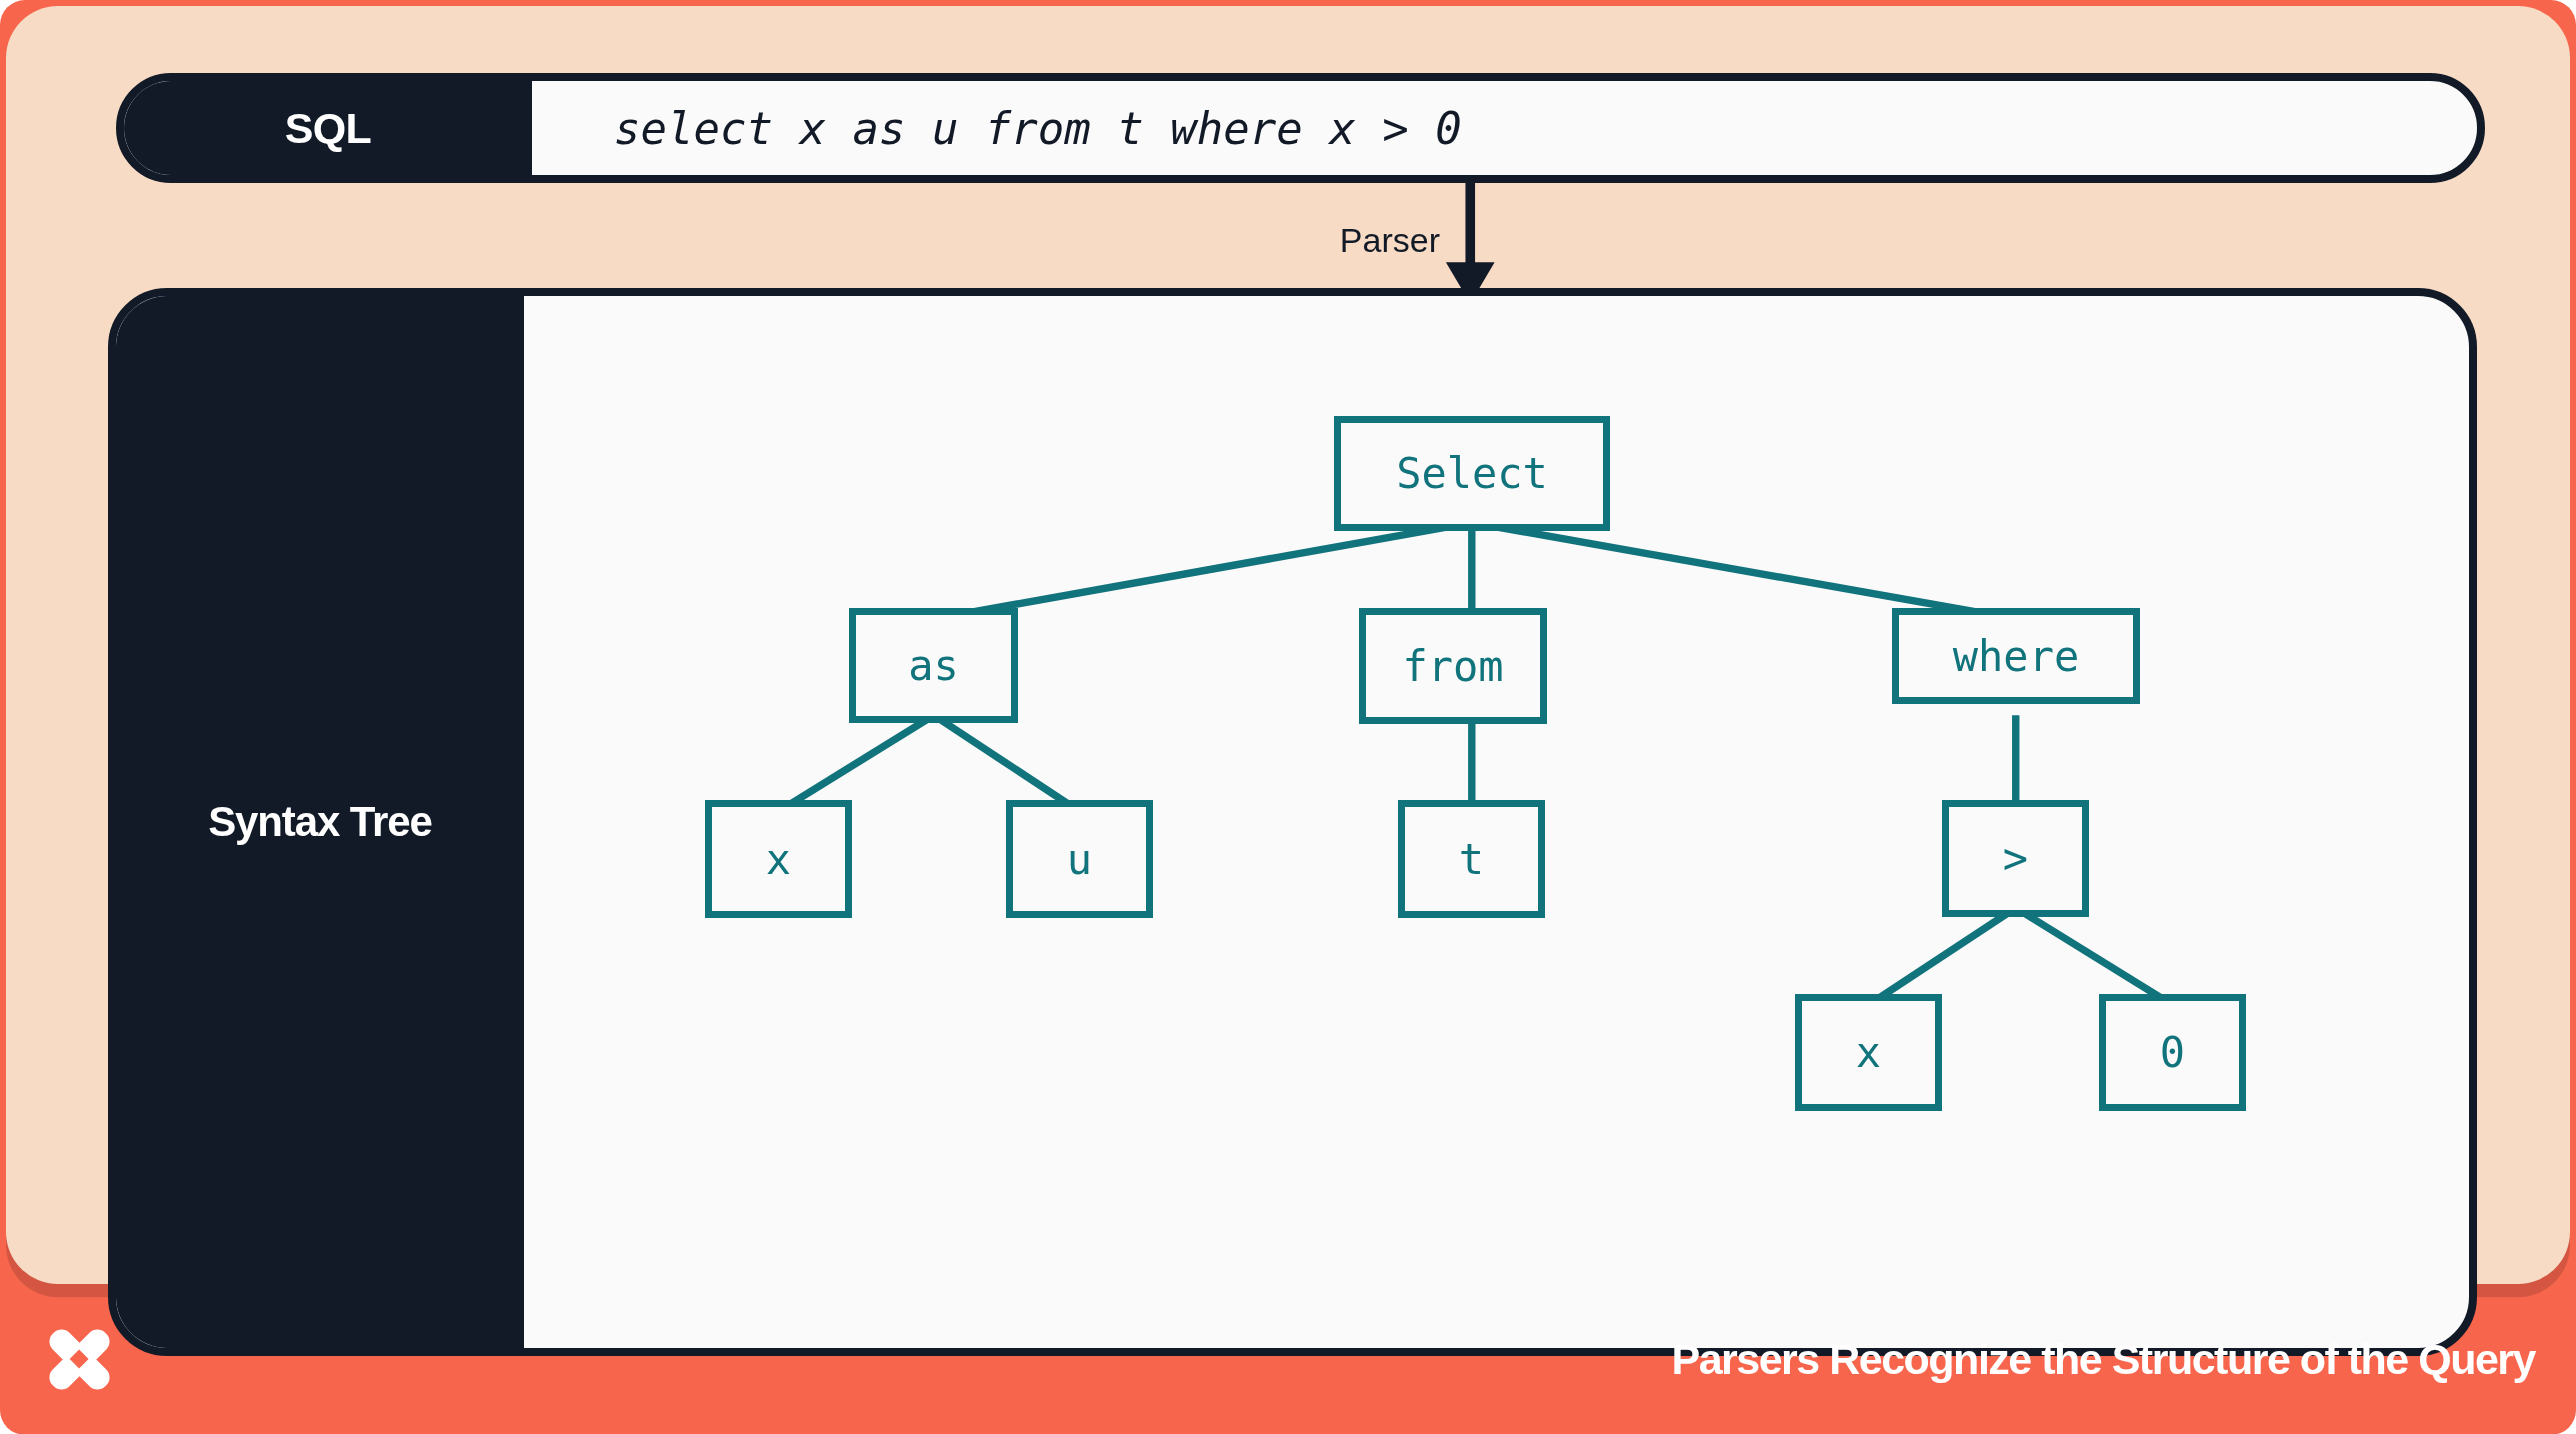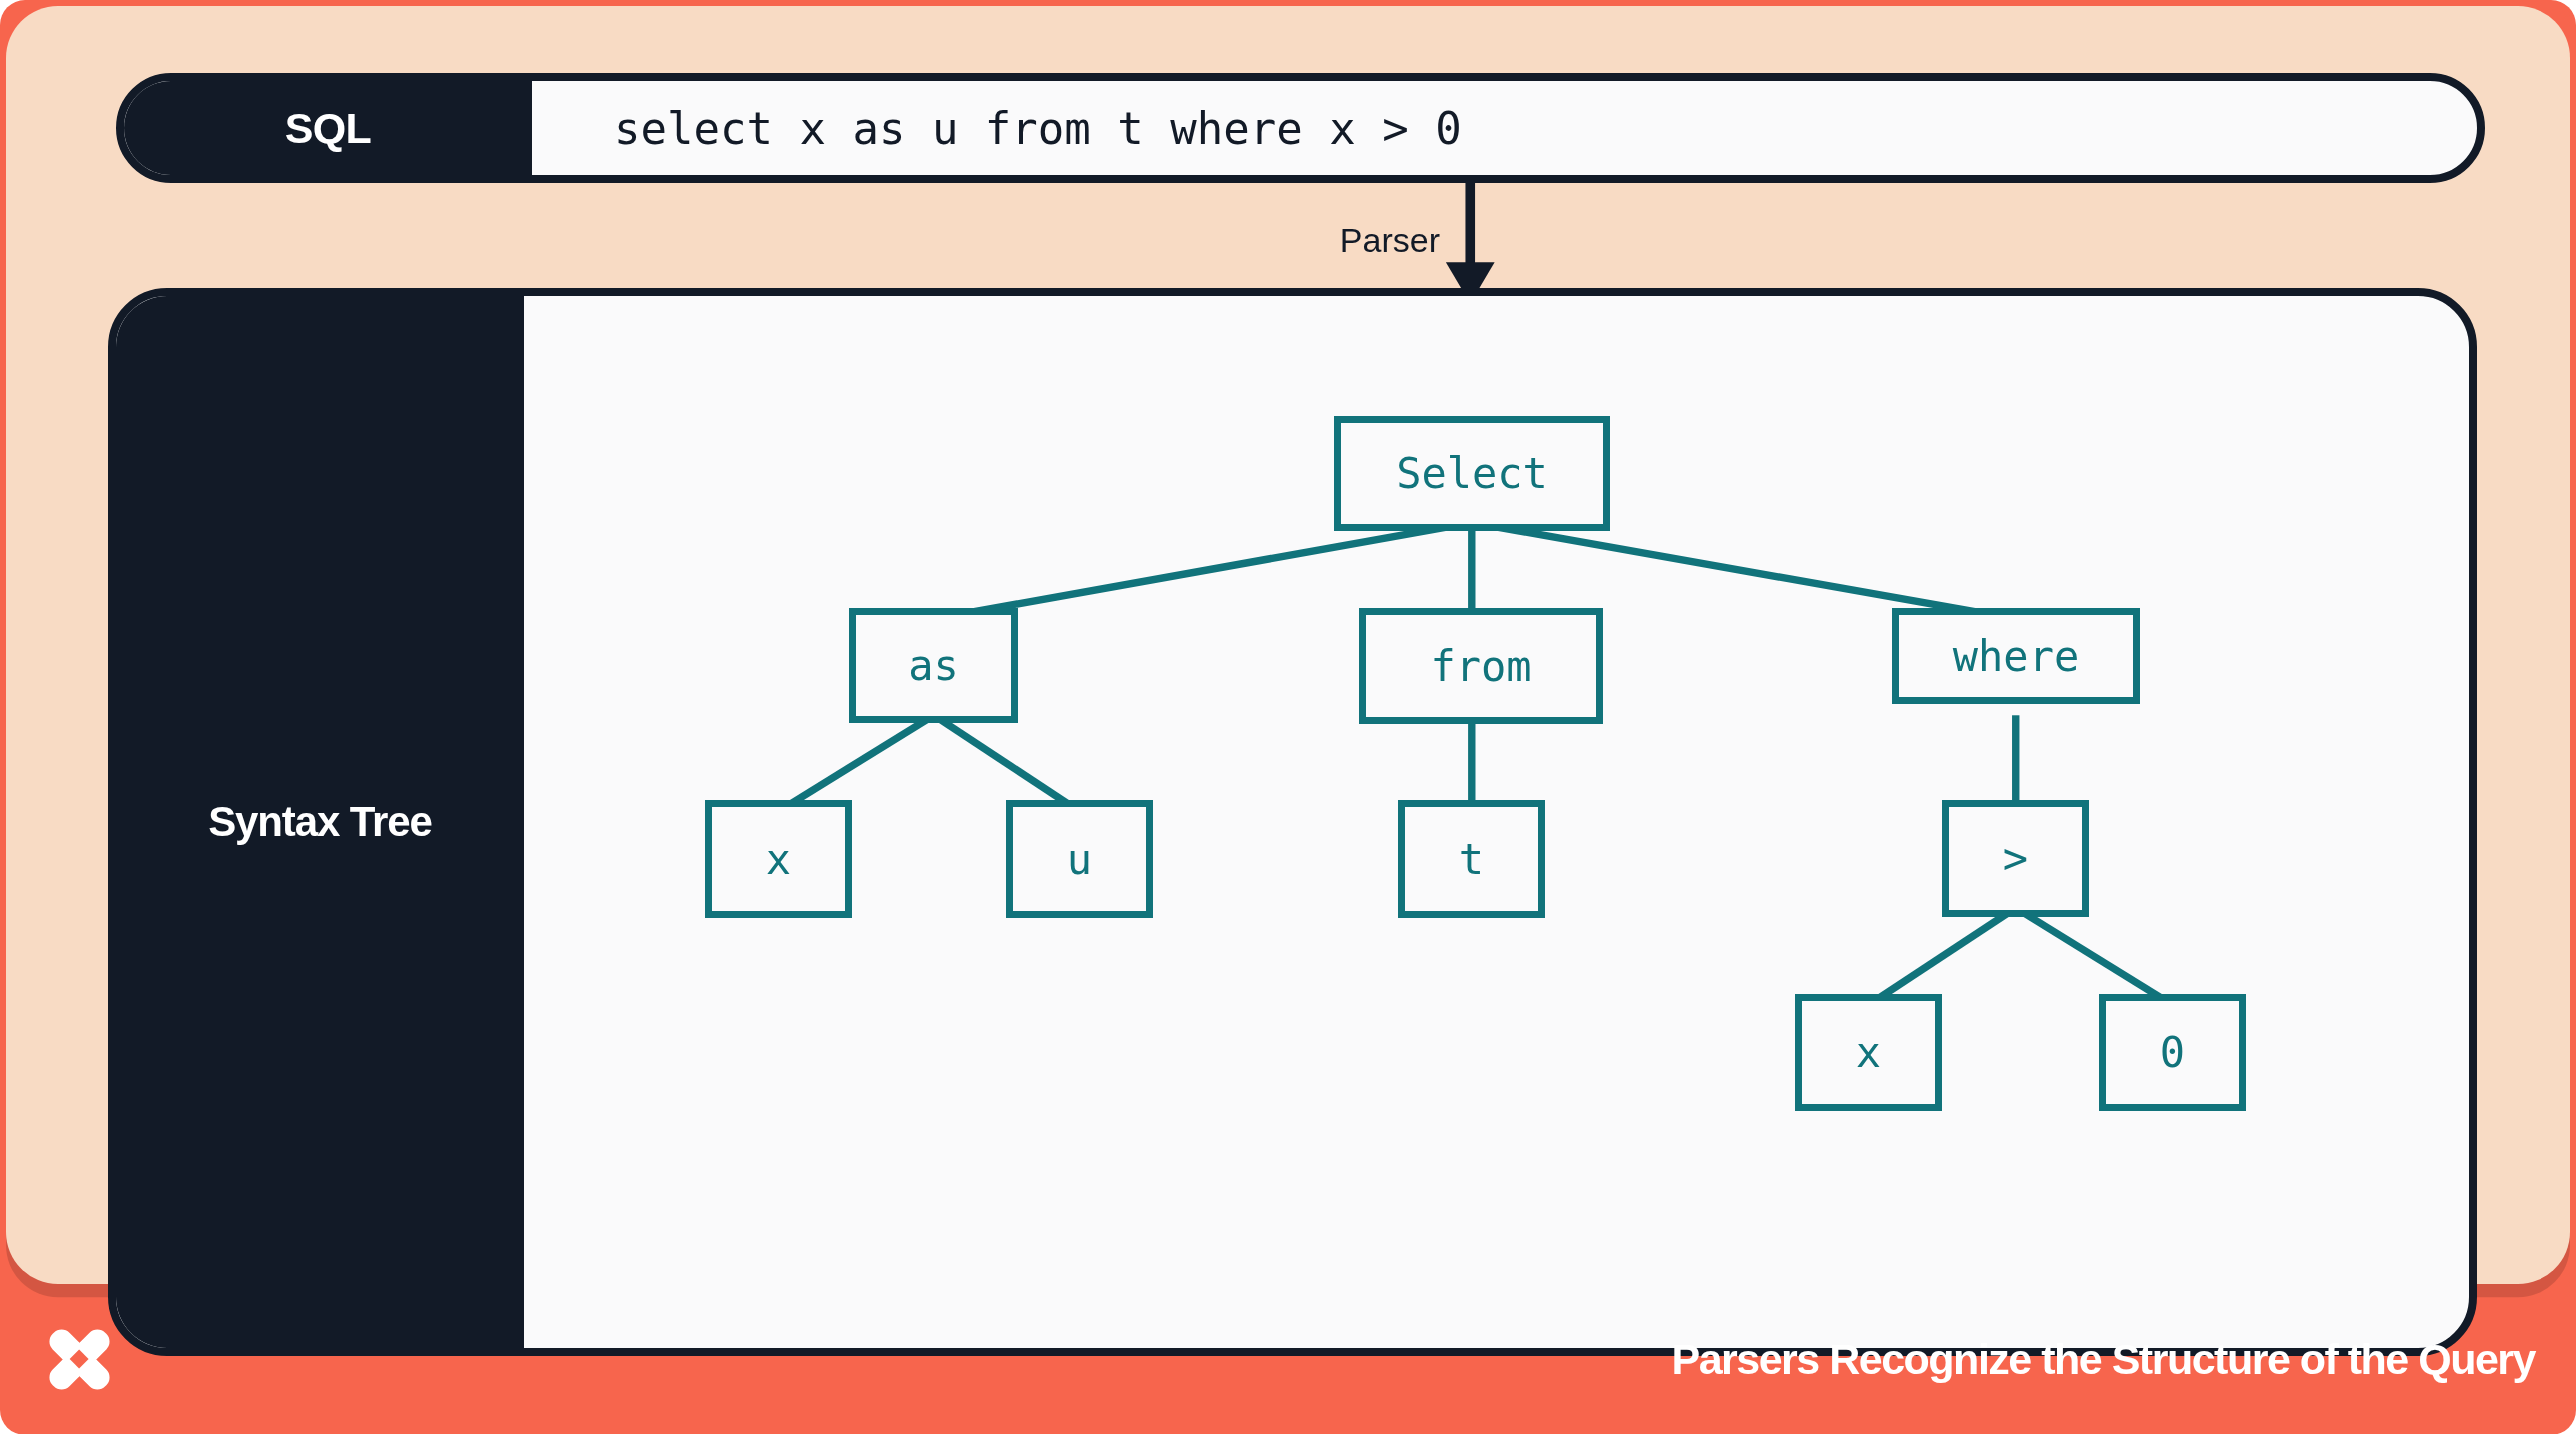--- a/index.html
+++ b/index.html
@@ -32,21 +32,21 @@
     display:flex;overflow:hidden;
   }
   .sql-bar .label-cell{
     width:408px;flex:0 0 408px;background:var(--navy);
     display:flex;align-items:center;justify-content:center;
   }
   .sql-bar .label-cell span{
     color:#fff;font-size:43px;font-weight:bold;letter-spacing:-0.7px;
   }
   .sql-bar .query-cell{
-    flex:1;display:flex;align-items:center;padding-left:82px;
+    flex:1;display:flex;align-items:center;padding-left:82px;font-style:italic;
   }
   .sql-bar .query-cell span{
     font-family:"DejaVu Sans Mono",monospace;font-size:44px;color:var(--navy);
   }
 
   
   .parser-label{
     position:absolute;left:1112px;top:218px;width:328px;height:44px;
     text-align:right;line-height:44px;
     font-family:Liberation Sans, sans-serif;font-size:34px;color:var(--navy);
@@ -69,21 +69,21 @@
 
   .edges{position:absolute;left:0;top:0;pointer-events:none;}
 
   .node{
     position:absolute;background:var(--panel);border:7.4px solid var(--teal);
     display:flex;align-items:center;justify-content:center;
     font-family:"DejaVu Sans Mono",monospace;font-size:42px;color:var(--teal);text-align:center;
   }
   #n-select{left:1334px;top:416px;width:276px;height:115px;}
   #n-as    {left:849px;top:608px;width:169px;height:115px;}
-  #n-from  {left:1359px;top:608px;width:244px;height:116px;}
+  #n-from  {left:1359px;top:608px;width:188px;height:116px;}
   #n-where {left:1892px;top:608px;width:248px;height:96px;}
   #n-x1    {left:705px; top:800px;width:147px;height:118px;}
   #n-u     {left:1006px;top:800px;width:147px;height:118px;}
   #n-t     {left:1398px;top:800px;width:147px;height:118px;}
   #n-gt    {left:1942px;top:800px;width:147px;height:117px;}
   #n-x2    {left:1795px;top:994px;width:147px;height:117px;}
   #n-zero  {left:2099px;top:994px;width:147px;height:117px;}
 
   
   .footer{

